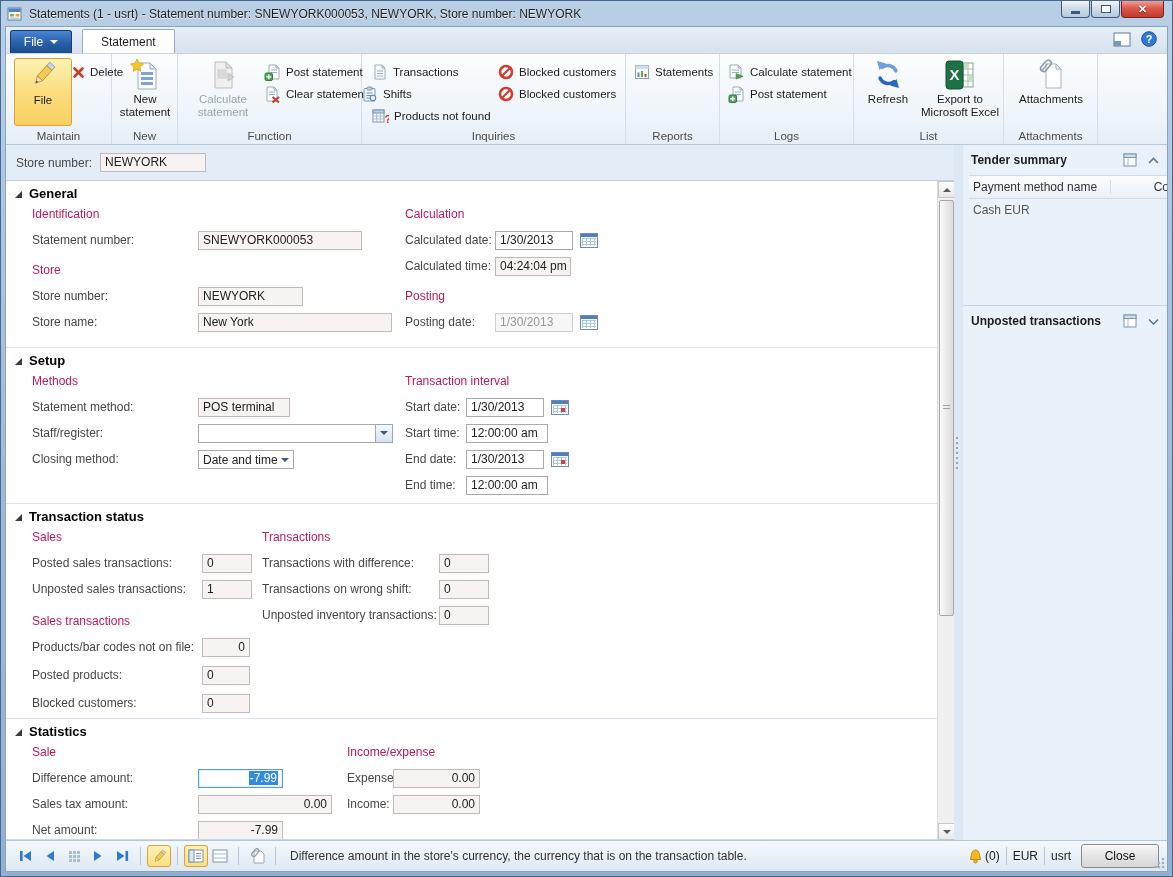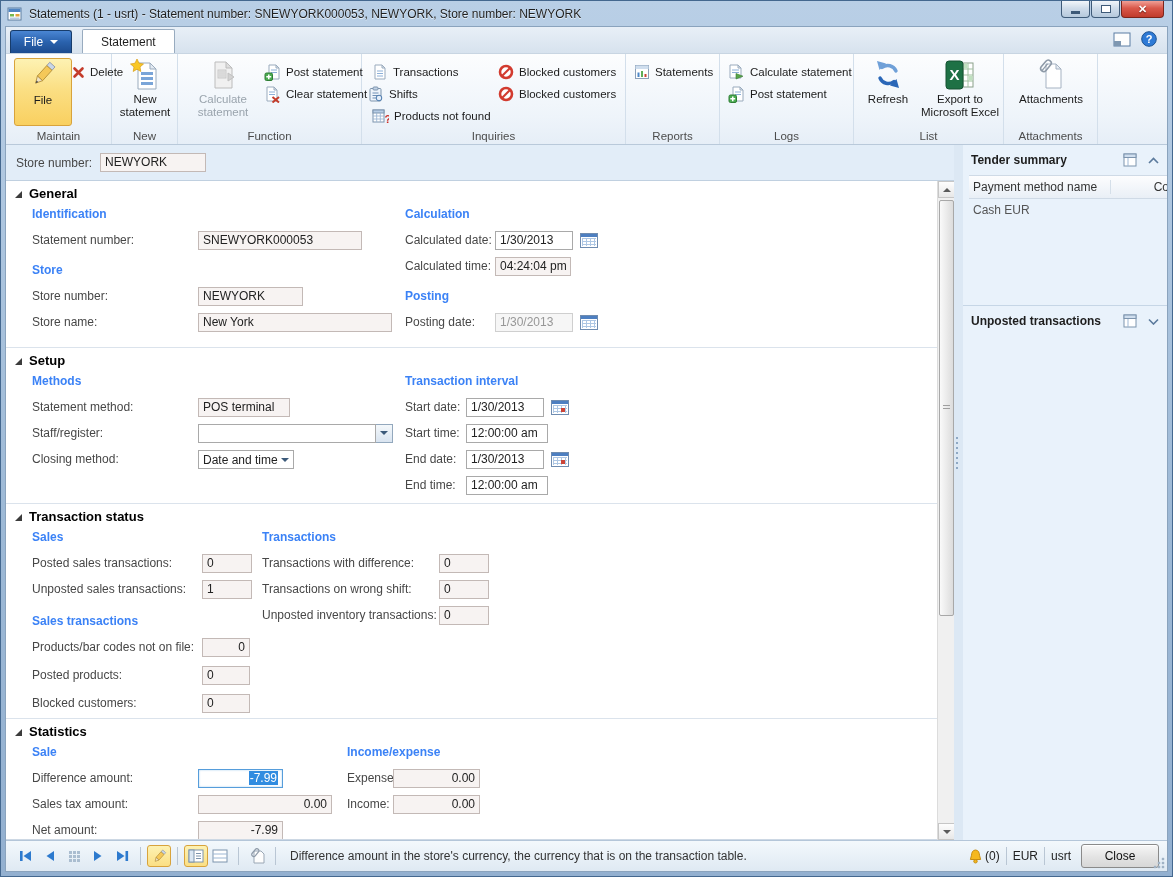--- a/index.html
+++ b/index.html
@@ -76,21 +76,21 @@
      radial-gradient(circle at 6px 10px,#9fb2c5 1.5px,transparent 1.6px),
      radial-gradient(circle at 10px 10px,#9fb2c5 1.5px,transparent 1.6px);}
   
   .sec{position:relative;box-sizing:border-box;}
   .sec.bt{border-top:1px solid #dbe3ec;}
   .shead{display:flex;align-items:center;height:24px;padding-left:9px;}
   .tri{width:0;height:0;border-left:7px solid transparent;border-bottom:7px solid #3c3c3c;margin-right:7px;margin-top:2px;}
   .shead .t{font-weight:bold;font-size:13px;color:#000;}
   .sbody{position:relative;}
   .col{position:absolute;top:0;}
-  .subh{font-weight:bold;color:#3b82f6;margin:2px 0 7px 0;}
+  .subh{font-weight:normal;color:#be185d;margin:2px 0 7px 0;}
   .row{display:flex;align-items:center;height:24px;}
   .lbl{color:#474747;}
   .fld{height:19px;border:1px solid #a9a9a9;background:#fff;box-sizing:border-box;padding:1px 4px 0 4px;white-space:nowrap;overflow:hidden;}
   .fld.ro{background:#f7f3f2;border-color:#c3b9b6;}
   .fld.dis{background:#f6f6f6;border-color:#cfcfcf;color:#979797;}
   .fld.r{text-align:right;}
   .fld.focus{border-color:#569ddb;box-shadow:0 0 2px #9cc8ec inset;text-align:right;}
   .selblue{background:#318ce0;color:#fff;padding:0 1px;}
   .cal{width:18px;height:15px;border:1px solid #6f8cb0;display:inline-block;position:relative;margin-left:7px;background:#fff;box-sizing:border-box;flex:none;}
   .cal::before{content:"";position:absolute;left:0;right:0;top:0;height:3px;background:#4d7fc1;}
@@ -227,21 +227,21 @@
 
       <div class="rgroup" style="width:264px">
         <div class="smbtn" style="left:10px;top:8px">
           <svg width="16" height="16">
               <path d="M3 1 h7 l3 3 v11 H3 z" fill="#fff" stroke="#9aabbd"></path>
               <path d="M10 1 l3 3 h-3 z" fill="#e4ebf3" stroke="#9aabbd"></path>
               <path d="M5 7 h6 M5 9.5 h6 M5 12 h6" stroke="#8db0d8"></path>
             </svg>
           <span>Transactions</span>
         </div>
-        <div class="smbtn" style="left:6px;top:30px">
+        <div class="smbtn" style="left:0;top:30px">
           <svg width="16" height="16">
               <rect x="2" y="2.5" width="11" height="12.5" rx="1" fill="#eef4fb" stroke="#7d94ad"></rect>
               <rect x="5" y="1" width="5" height="3" rx="1" fill="#c2d3e6" stroke="#7d94ad"></rect>
               <path d="M4.5 7 h6 M4.5 9.5 h6 M4.5 12 h4" stroke="#6f8fb5"></path>
               <circle cx="11" cy="12" r="2.8" fill="#e4eefa" stroke="#4a79ad"></circle>
             </svg>
           <span>Shifts</span>
         </div>
         <div class="smbtn" style="left:10px;top:52px">
           <svg width="17" height="16">

